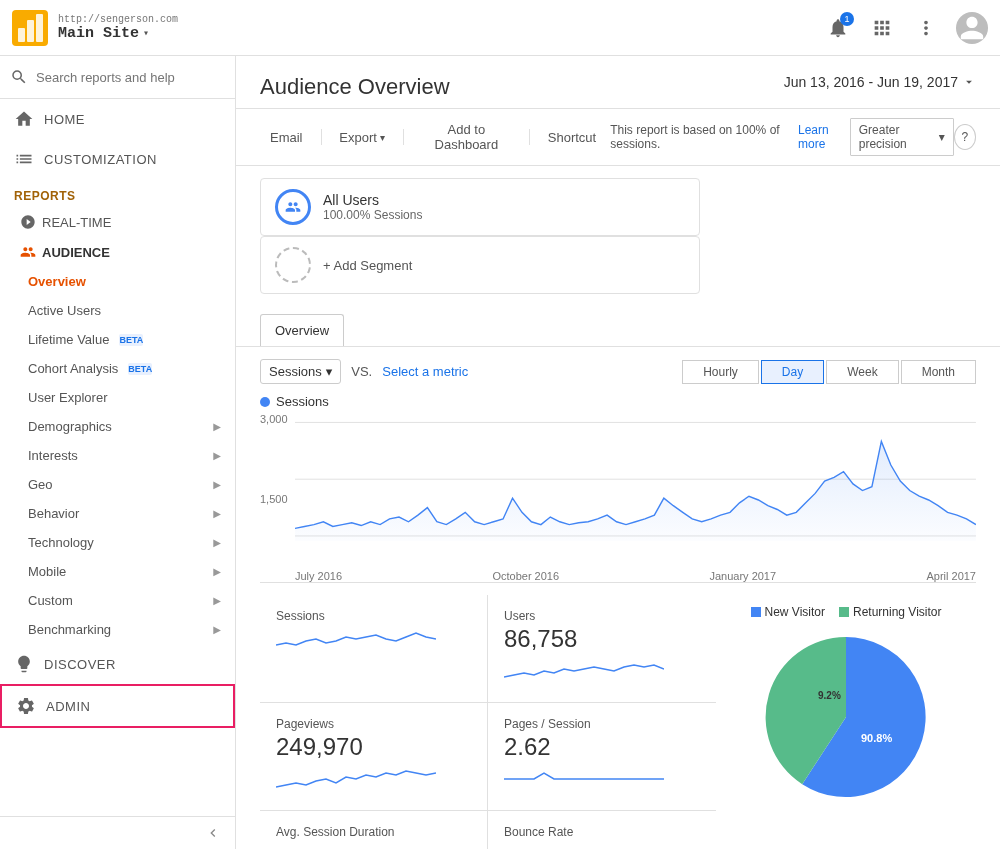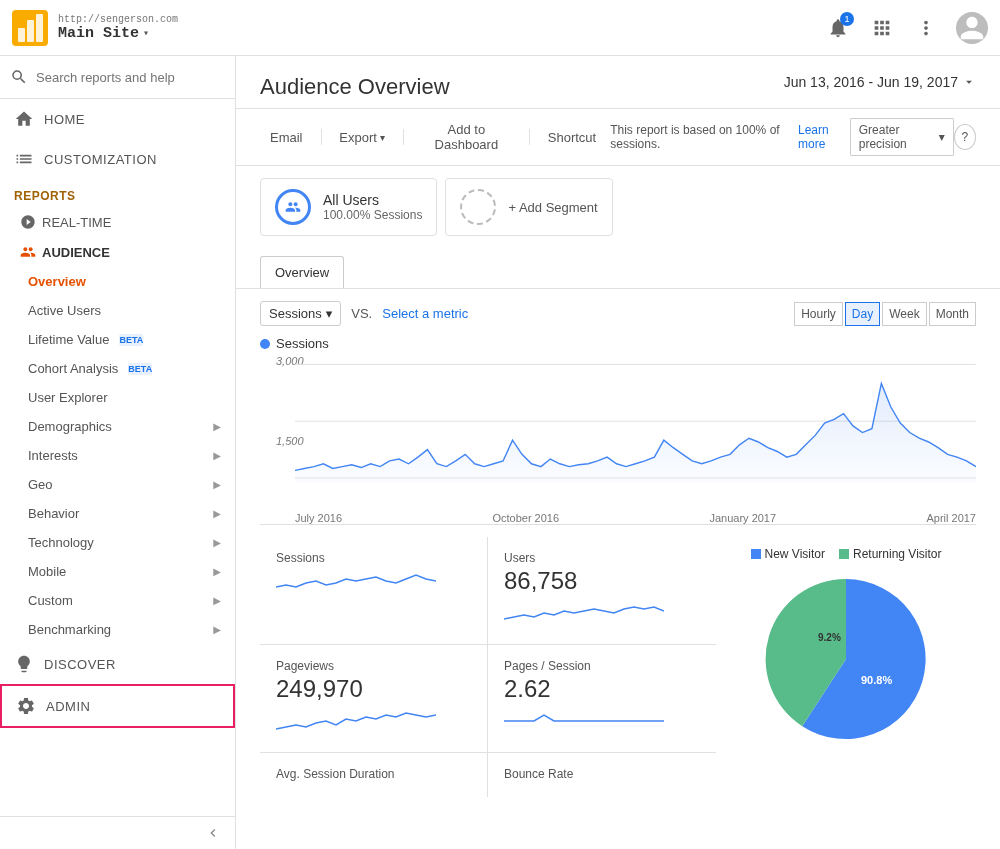--- a/index.html
+++ b/index.html
@@ -56,48 +56,48 @@
     
     .toolbar { display: flex; align-items: center; padding: 8px 24px; gap: 4px; border-bottom: 1px solid #e0e0e0; }
     .toolbar-btn { padding: 5px 10px; font-size: 13px; color: #555; cursor: pointer; background: none; border: none; }
     .toolbar-divider { width: 1px; height: 16px; background: #e0e0e0; margin: 0 4px; }
     .toolbar-right { margin-left: auto; display: flex; align-items: center; gap: 0; font-size: 12px; color: #555; }
     .toolbar-right a { color: #1a73e8; text-decoration: none; }
     .precision-select { display: flex; align-items: center; border: 1px solid #ccc; border-radius: 1px; padding: 4px 8px; font-size: 12px; cursor: pointer; gap: 4px; }
     .help-icon-btn { width: 26px; height: 26px; border: 1px solid #ccc; border-radius: 50%; display: flex; align-items: center; justify-content: center; cursor: pointer; font-size: 12px; color: #555; }
 
     
-    .segments { padding: 12px 24px; display: flex; gap: 8px; }
+    .segments { padding: 12px 24px; display: flex; flex-direction: column; }
     .segment-row { display: flex; align-items: center; gap: 12px; border: 1px solid #e0e0e0; border-radius: 4px; padding: 10px 14px; max-width: 440px; }
     .segment-circle { width: 36px; height: 36px; border-radius: 50%; border: 3px solid #4285f4; display: flex; align-items: center; justify-content: center; flex-shrink: 0; }
     .segment-circle.dashed { border: 2px dashed #bbb; background: none; }
     .segment-info { display: flex; flex-direction: column; }
     .segment-name { font-size: 14px; font-weight: 500; color: #333; }
     .segment-pct { font-size: 12px; color: #666; }
     .segment-add { font-size: 13px; color: #555; }
 
     
     .overview-tab-row { padding: 8px 24px 0 24px; display: flex; align-items: center; gap: 0; border-bottom: 1px solid #e0e0e0; }
     .overview-tab { padding: 8px 14px; font-size: 13px; cursor: pointer; border: 1px solid #ccc; border-bottom: none; background: #fff; color: #333; border-radius: 3px 3px 0 0; }
 
     
     .chart-area { padding: 12px 24px; }
     .chart-controls { display: flex; align-items: center; gap: 10px; margin-bottom: 10px; }
     .metric-select { display: flex; align-items: center; border: 1px solid #ccc; border-radius: 3px; padding: 4px 8px; font-size: 13px; cursor: pointer; gap: 4px; }
     .vs-label { font-size: 13px; color: #555; }
     .select-metric-link { color: #1a73e8; font-size: 13px; text-decoration: none; cursor: pointer; }
     .time-buttons { margin-left: auto; display: flex; gap: 2px; }
-    .time-btn { padding: 4px 6px; font-size: 12px; border: 1px solid #ccc; background: #fff; cursor: pointer; color: #555; }
+    .time-btn { padding: 4px 20px; font-size: 12px; border: 1px solid #ccc; background: #fff; cursor: pointer; color: #555; }
     .time-btn.active { background: #e8f0fe; color: #1a73e8; border-color: #1a73e8; }
 
     .chart-legend { display: flex; align-items: center; gap: 6px; margin-bottom: 4px; font-size: 13px; color: #333; }
     .legend-dot { width: 10px; height: 10px; border-radius: 50%; background: #4285f4; flex-shrink: 0; }
 
     .chart-wrapper { position: relative; height: 170px; border-bottom: 1px solid #e0e0e0; }
-    .chart-y-label { position: absolute; left: 16px; font-size: 11px; color: #777; font-style: italic; }
+    .chart-y-label { position: absolute; left: 0; font-size: 11px; color: #777; }
     .chart-y-3000 { top: 0; }
     .chart-y-1500 { top: 80px; }
     .chart-svg { position: absolute; left: 35px; right: 0; top: 0; bottom: 20px; }
     .chart-x-labels { display: flex; justify-content: space-between; position: absolute; bottom: 0; left: 35px; right: 0; font-size: 11px; color: #777; }
 
     
     .stats-area { display: flex; padding: 0 24px; gap: 0; }
     .stats-grid { display: grid; grid-template-columns: 1fr 1fr; flex: 1; }
     .stat-cell { padding: 14px 16px; border-right: 1px solid #e0e0e0; border-bottom: 1px solid #e0e0e0; }
     .stat-cell:nth-child(2n) { border-right: none; }

